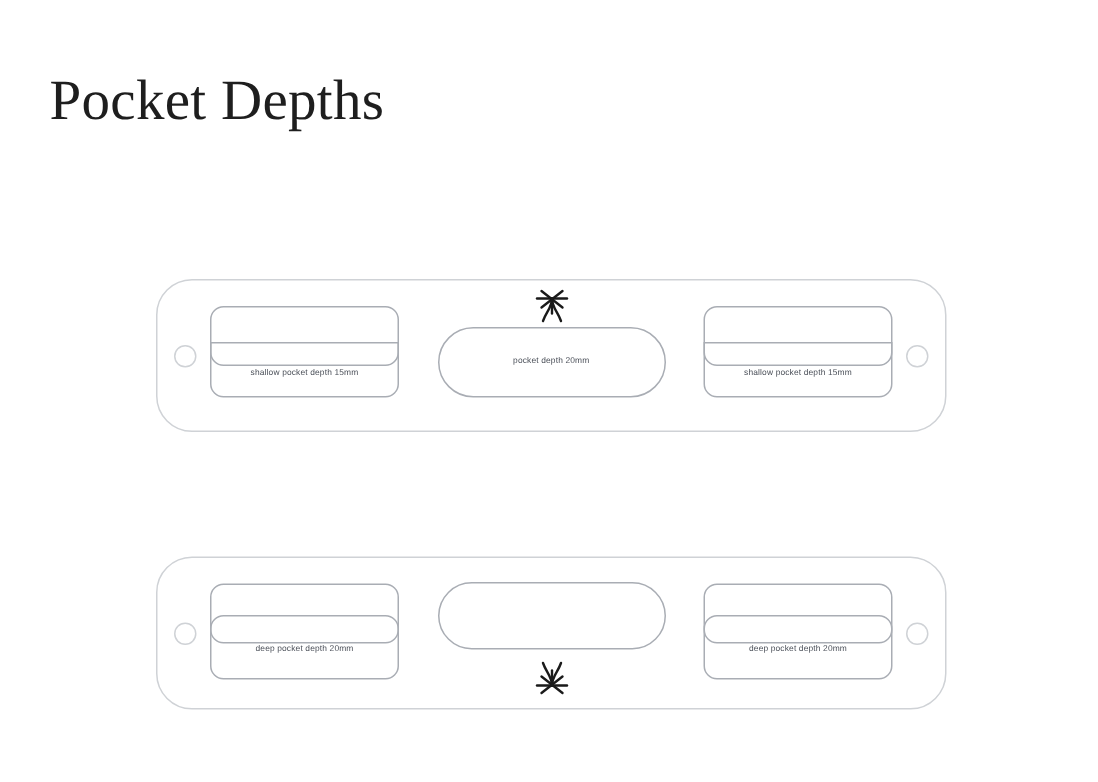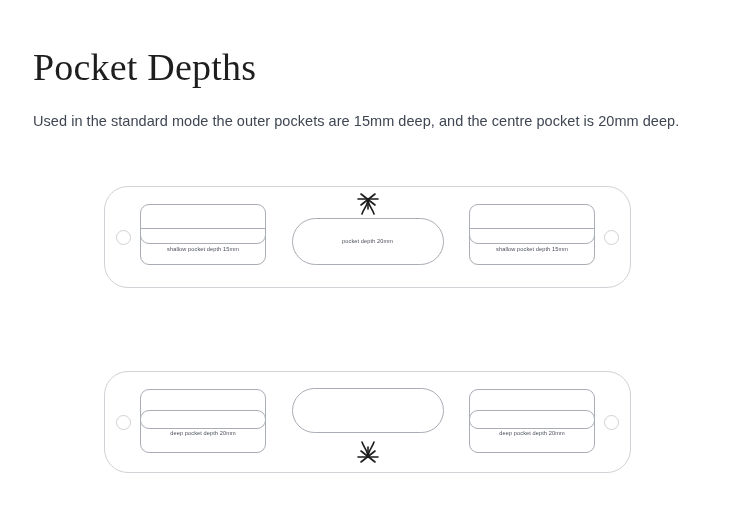--- a/index.html
+++ b/index.html
@@ -165,21 +165,20 @@
   .d2 .marker { top: 66px; }
   .marker svg { display: block; width: 100%; height: 100%; }
 </style>
 </head>
 <body>
 
 <div class="page">
 
   <h1 class="page-title">Pocket Depths</h1>
 
-  <p class="body-text p1">Used in the standard mode the outer pockets are 15mm deep, and the centre pocket is 20mm deep.</p>
 
   <div class="diagram d1">
 
     <span class="hole left"></span>
     <span class="hole right"></span>
 
     <div class="group left-group">
       <div class="pocket pkt-outer-top"></div>
       <div class="pocket pkt-outer-bot">
         <span class="pocket-label">shallow pocket depth 15mm</span>

